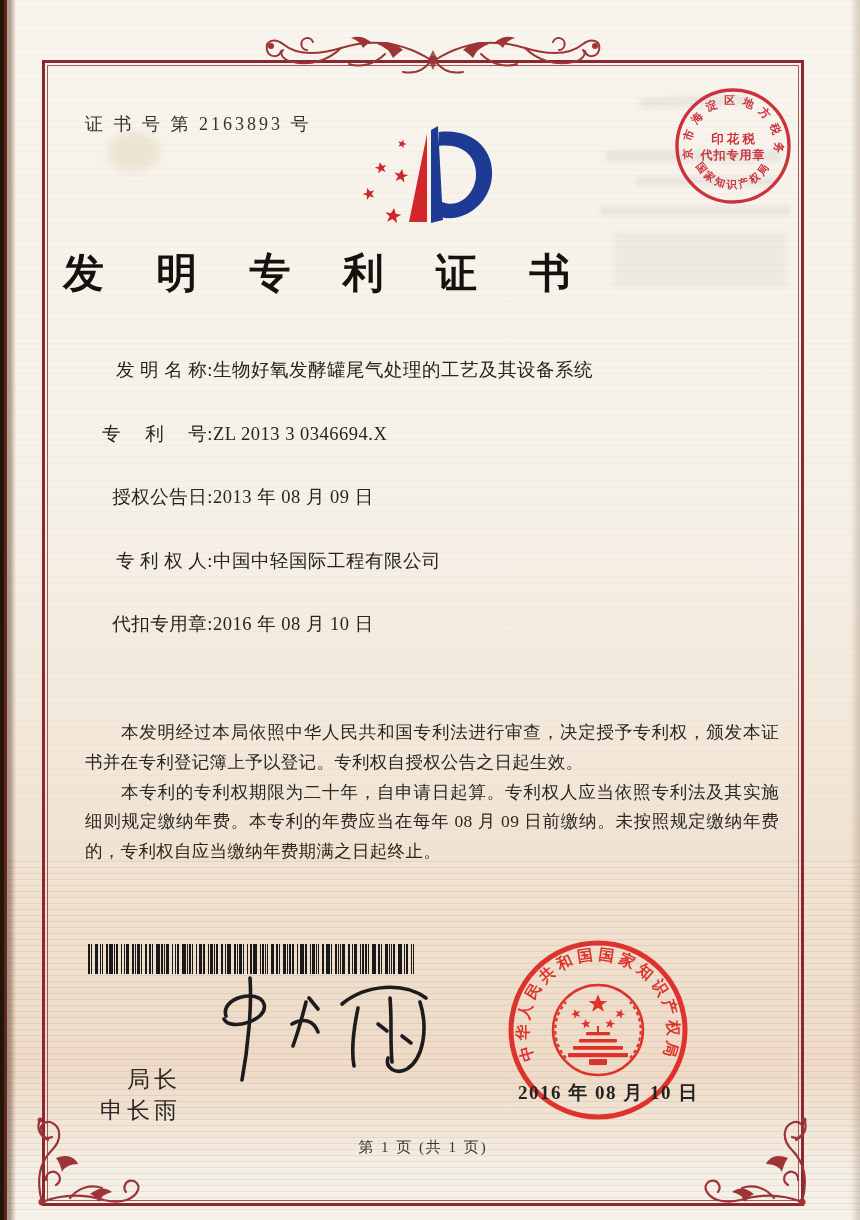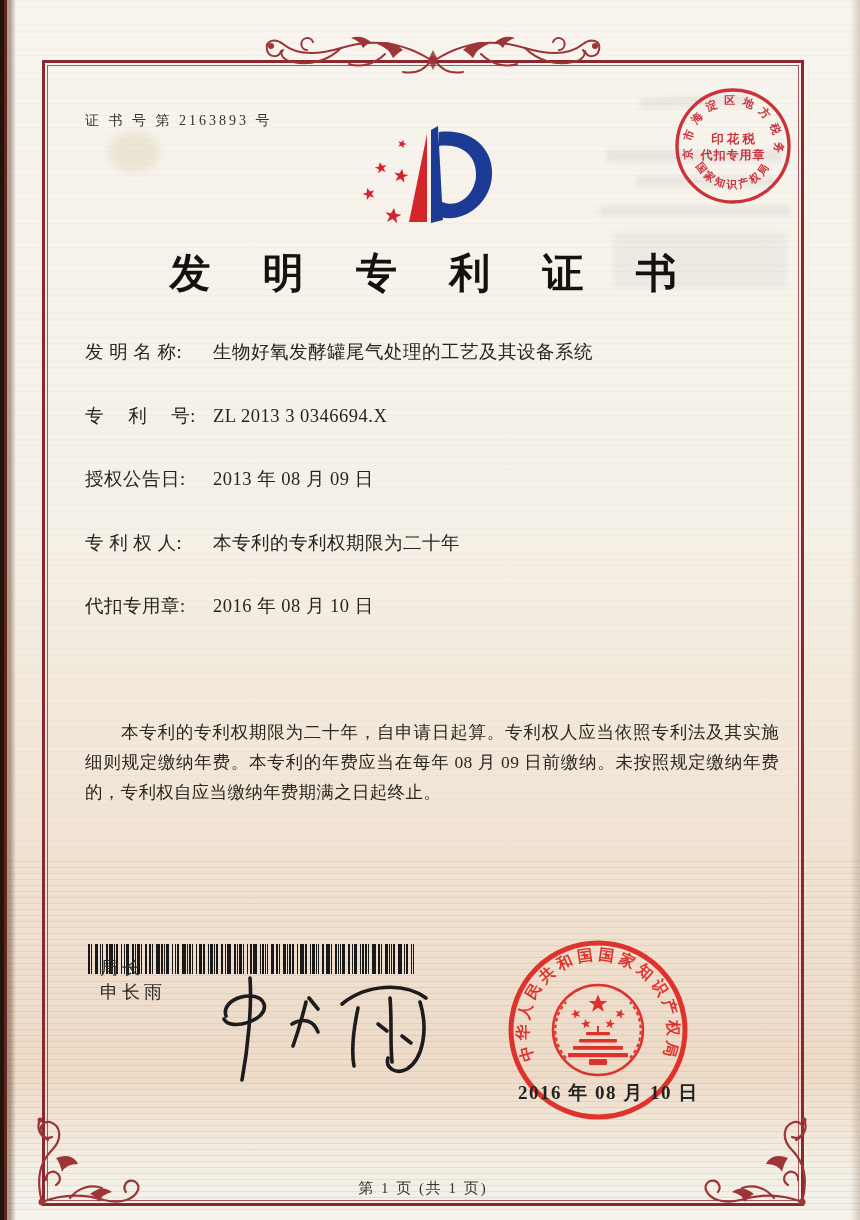--- a/index.html
+++ b/index.html
@@ -15,37 +15,37 @@
     background:repeating-linear-gradient(0deg,rgba(172,110,84,0.16) 0 1px,transparent 1px 6px);}
   .scan-edge-left{position:absolute;left:0;top:0;bottom:0;width:16px;
     background:linear-gradient(90deg,#241409 0 4px,#5f261d 4px 7px,rgba(92,52,36,.45) 7px 10px,rgba(92,52,36,0) 16px);}
   .scan-edge-right{position:absolute;right:0;top:0;bottom:0;width:10px;
     background:linear-gradient(270deg,rgba(150,128,105,.35),rgba(150,128,105,0));}
   .frame{position:absolute;left:42px;top:60px;width:762px;height:1146px;
     box-sizing:border-box;border:3px solid #8c2730;}
   .frame-inner{position:absolute;left:2px;top:2px;right:2px;bottom:2px;border:1px solid #a8565b;}
   .smudge{position:absolute;background:rgba(104,104,126,.09);filter:blur(2px);border-radius:3px;}
   .stain{position:absolute;background:rgba(190,160,100,.18);filter:blur(4px);border-radius:50%;}
-  .cert-no{position:absolute;left:85px;top:112px;font-size:14px;letter-spacing:3px;color:#35322c;}
-  .title{position:absolute;left:42px;top:246px;width:762px;text-align:center;
+  .cert-no{position:absolute;left:85px;top:112px;font-size:18px;letter-spacing:3px;color:#35322c;}
+  .title{position:absolute;left:42px;top:246px;width:762px;
     font-size:41px;font-weight:bold;letter-spacing:21px;text-indent:21px;color:#14120f;}
-  .fields{position:absolute;left:85px;top:339px;width:690px;}
+  .fields{position:absolute;left:85px;top:357px;width:690px;text-align:right;}
   .frow{display:flex;align-items:baseline;font-size:18.5px;margin-bottom:38.5px;letter-spacing:.5px;}
   .frow .lbl{white-space:pre;min-width:128px;}
   .frow .val{white-space:pre;}
   .body-text{position:absolute;left:85px;top:718px;width:694px;font-size:17.5px;
     line-height:1.7;text-align:justify;letter-spacing:.3px;color:#2a2722;}
   .body-text p{margin:0;text-indent:2.05em;}
   .barcode-wrap{position:absolute;left:88px;top:944px;}
-  .officer{position:absolute;left:100px;top:956px;font-size:18px;letter-spacing:4px;color:#2b2925;}
+  .officer{position:absolute;left:100px;top:1064px;font-size:23px;letter-spacing:4px;color:#2b2925;text-align:right;}
   .officer .name{margin-top:0;}
   .signature-wrap{position:absolute;left:208px;top:972px;}
   .seal-wrap{position:absolute;left:506px;top:938px;}
   .seal-date{position:absolute;left:518px;top:1080px;font-size:19px;letter-spacing:1.5px;color:#232222;font-weight:bold;}
-  .footer{position:absolute;left:42px;top:1138px;width:762px;text-align:center;font-size:15px;letter-spacing:2px;color:#3a362f;margin-top:41px;}
+  .footer{position:absolute;left:42px;top:1138px;width:762px;text-align:center;font-size:15px;letter-spacing:2px;color:#3a362f;}
   .logo-wrap{position:absolute;left:345px;top:124px;}
   .stamp-wrap{position:absolute;left:671px;top:84px;opacity:.92;}
   .ornament-wrap{position:absolute;left:253px;top:24px;}
   .flourish-left{position:absolute;left:26px;top:1110px;}
   .flourish-right{position:absolute;left:698px;top:1110px;transform:scaleX(-1);}
 </style>
 </head>
 <body>
 
 <div class="page">
@@ -185,29 +185,30 @@
     <div class="frow">
       <span class="lbl">专　 利　 号:</span>
       <span class="val">ZL 2013 3 0346694.X</span>
     </div>
     <div class="frow">
       <span class="lbl">授权公告日:</span>
       <span class="val">2013 年 08 月 09 日</span>
     </div>
     <div class="frow">
       <span class="lbl">专 利 权 人:</span>
-      <span class="val">本专利的专利权期限为二十年</span>
+      <span class="val">中国中轻国际工程有限公司</span>
     </div>
     <div class="frow">
       <span class="lbl">代扣专用章:</span>
       <span class="val">2016 年 08 月 10 日</span>
     </div>
   </div>
 
   <div class="body-text">
+    <p>本发明经过本局依照中华人民共和国专利法进行审查，决定授予专利权，颁发本证书并在专利登记簿上予以登记。专利权自授权公告之日起生效。</p>
     <p>本专利的专利权期限为二十年，自申请日起算。专利权人应当依照专利法及其实施细则规定缴纳年费。本专利的年费应当在每年 08 月 09 日前缴纳。未按照规定缴纳年费的，专利权自应当缴纳年费期满之日起终止。</p>
   </div>
 
   <div class="barcode-wrap">
     <svg id="barcode-svg" width="332" height="30" viewBox="0 0 332 30" shape-rendering="crispEdges">
         <g fill="#191919">
           <rect x="0" y="0" width="2" height="30"></rect>
           <rect x="3" y="0" width="1" height="30"></rect>
           <rect x="7" y="0" width="3" height="30"></rect>
           <rect x="12" y="0" width="1" height="30"></rect>

